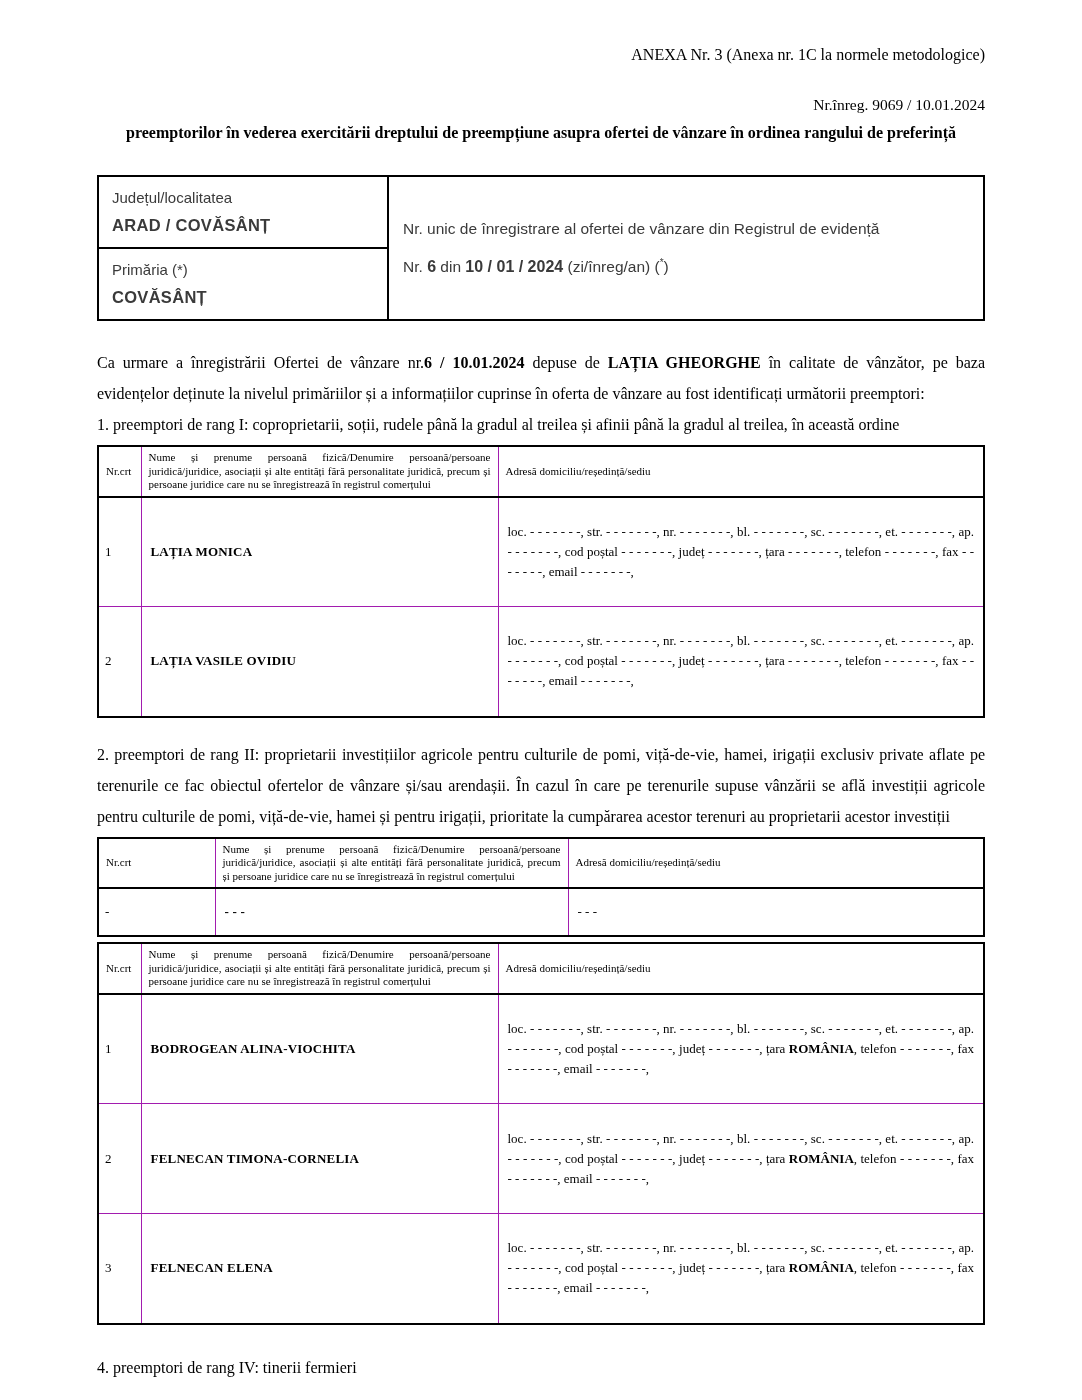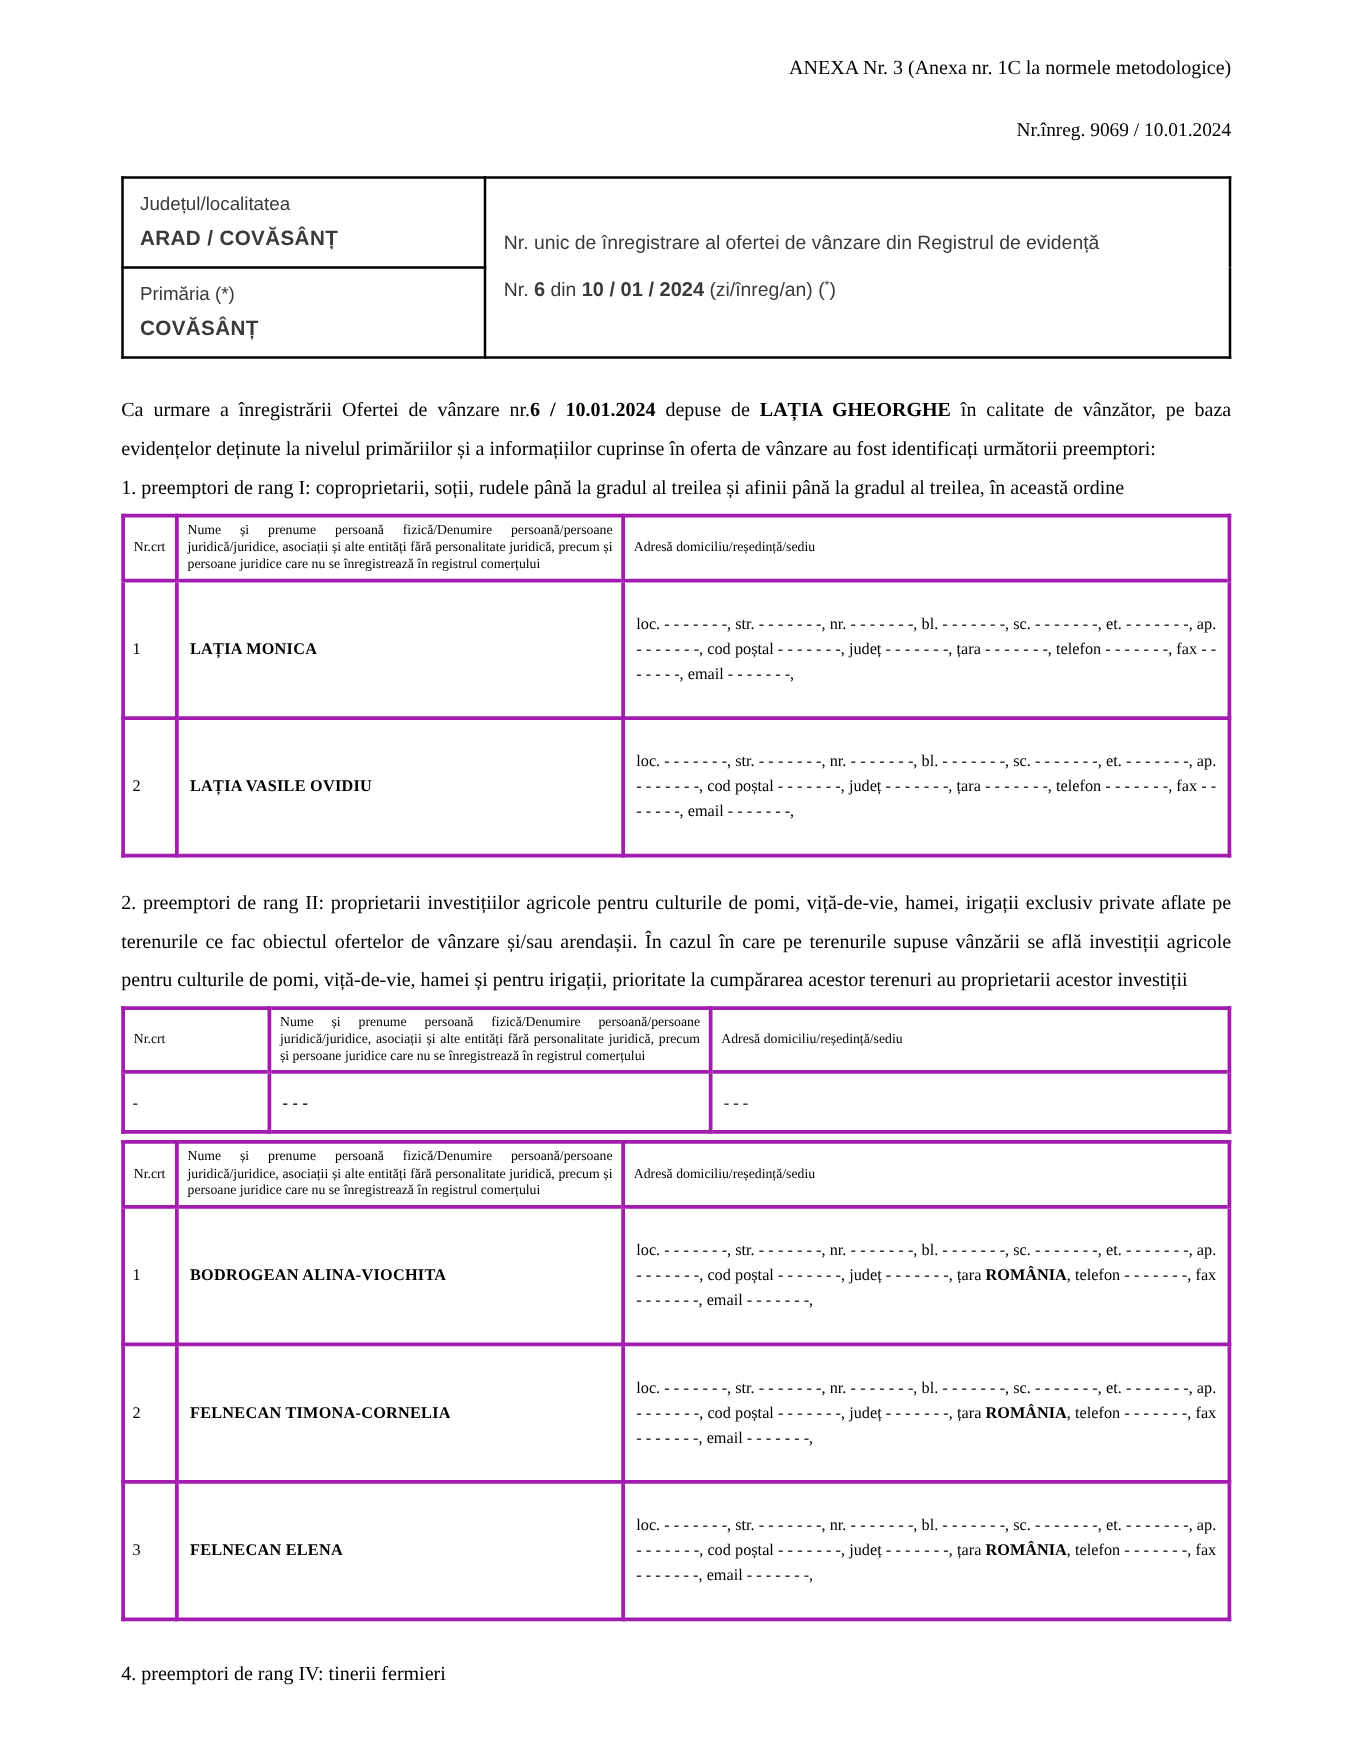--- a/index.html
+++ b/index.html
@@ -37,21 +37,21 @@
   .mt-s1 { margin-top: 0px; }
   .mt-s2 { margin-top: 21px; }
   .mt-s3 { margin-top: 21px; }
   .mt-s4 { margin-top: 27px; }
 
   
   table.plist {
     width: 100%; border-collapse: collapse; border: 2px solid #000;
     margin-top: 5px; table-layout: fixed;
   }
-  table.plist th, table.plist td { border: 3px solid #a21caf; }
+  table.plist th, table.plist td { border: 1px solid #a21caf; }
   table.plist thead th {
     font-weight: normal; font-size: 11px; line-height: 13.5px;
     vertical-align: middle; padding: 4px 7px; text-align: left;
     border-bottom: 2px solid #000;
   }
   table.plist thead th.just { text-align: justify; }
   table.plist td { font-size: 13px; vertical-align: middle; }
   td.c-nr   { padding: 4px 6px; }
   td.c-name { padding: 4px 9px; font-weight: bold; letter-spacing: .2px; }
   td.c-addr { padding: 8px 9px; line-height: 20px; text-align: justify; }
@@ -62,20 +62,21 @@
   table.plist tbody tr.tall td { height: 110px; }
   table.plist tbody tr.dash td { height: 48px; }
 </style>
 </head>
 <body>
 
 <div class="page">
 
   <div class="anexa-line">ANEXA Nr. 3 (Anexa nr. 1C la normele metodologice)</div>
   <div class="reg-line">Nr.înreg. 9069 / 10.01.2024</div>
+  <div class="doc-subtitle">preemptorilor în vederea exercitării dreptului de preempțiune asupra ofertei de vânzare în ordinea rangului de preferință</div>
 
   <table class="info">
     <tbody>
       <tr>
         <td class="left">
           <div class="info-label">Județul/localitatea</div>
           <div class="info-value">ARAD / COVĂSÂNȚ</div>
         </td>
         <td class="right" rowspan="2">
           <div class="info-reg-text">Nr. unic de înregistrare al ofertei de vânzare din Registrul de evidență</div>

